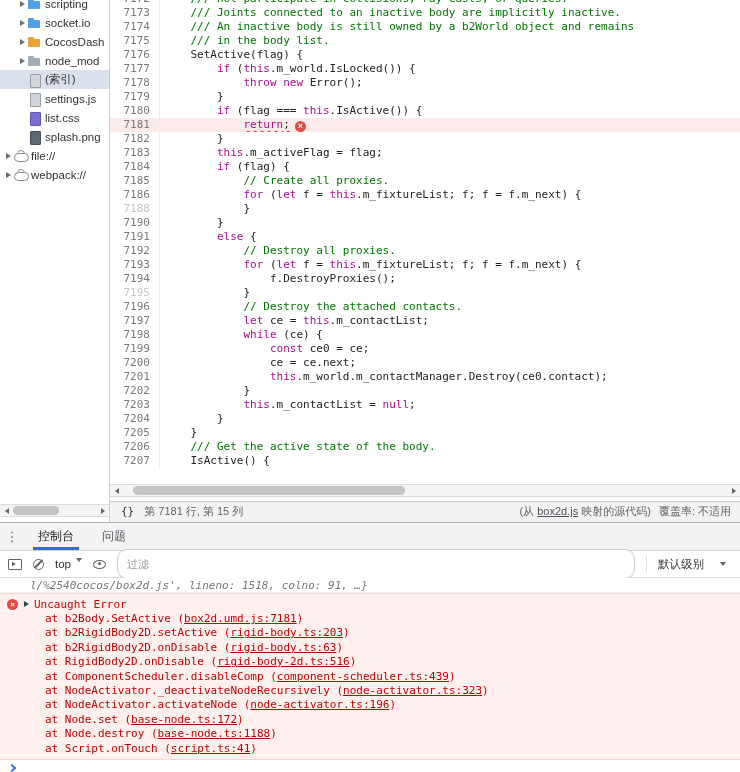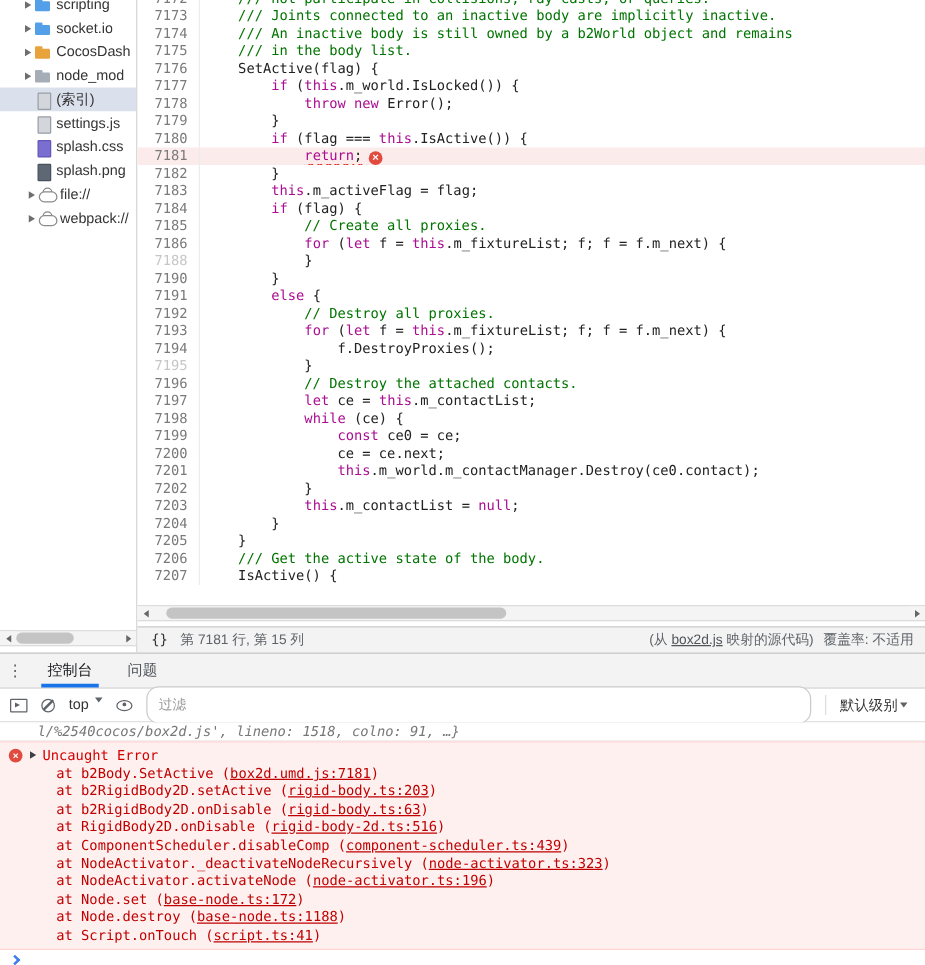--- a/index.html
+++ b/index.html
@@ -7,21 +7,21 @@
     font-family:"Liberation Sans",sans-serif;}
   .devtools{position:relative;width:740px;height:772px;background:#fff}
 
   
   .sources{display:flex;height:522px;overflow:hidden}
   .sidebar{width:110px;flex:0 0 110px;border-right:1px solid #cdcdcd;display:flex;flex-direction:column;overflow:hidden;background:#fff}
   .tree{flex:1;overflow:hidden;margin-top:-6px}
   .tree-row{height:19px;display:flex;align-items:center;white-space:nowrap;overflow:hidden;font-size:11.5px;color:#333;cursor:default}
   .tree-row.selected{background:#dbe1ec}
   .tree-row.depth1{padding-left:17px}
-  .tree-row.depth0{padding-left:20px}
+  .tree-row.depth0{padding-left:3px}
   .tw{width:11px;flex:0 0 11px;display:flex;align-items:center;justify-content:center}
   .tw.arrow::before{content:"";border-left:5px solid #6e6e6e;border-top:3.5px solid transparent;border-bottom:3.5px solid transparent}
   .fic{flex:0 0 13px;width:13px;height:12px;margin-right:4px;position:relative}
   .fic.folder::before{content:"";position:absolute;left:0;top:1px;width:6px;height:3px;border-radius:1px 1px 0 0}
   .fic.folder::after{content:"";position:absolute;left:0;top:3px;width:12px;height:8px;border-radius:1px}
   .fic.folder-blue::before,.fic.folder-blue::after{background:#54a0e8}
   .fic.folder-orange::before,.fic.folder-orange::after{background:#e9a33c}
   .fic.folder-gray::before,.fic.folder-gray::after{background:#a5adb6}
   .fic.page::after{content:"";position:absolute;left:2px;top:0;width:9px;height:12px;border-radius:1px;background:#d3d7dc;border:1px solid #989ea5}
   .fic.page.purple::after{background:#7a6fd0;border-color:#6257b8}
@@ -80,21 +80,21 @@
   .block-icon{width:11px;height:11px;border:1.5px solid #5f6368;border-radius:50%;position:relative}
   .block-icon::after{content:"";position:absolute;left:-1px;top:3.5px;width:11px;height:1.5px;background:#5f6368;transform:rotate(-45deg)}
   .ctx{display:flex;align-items:flex-start;gap:5px;font-size:11.5px;color:#333;cursor:pointer}
   .caret{border-top:4px solid #5f6368;border-left:3.5px solid transparent;border-right:3.5px solid transparent}
   .eye{width:13px;height:9px;border:1.3px solid #5f6368;border-radius:50%;position:relative}
   .eye::after{content:"";position:absolute;left:3.6px;top:1.6px;width:3px;height:3px;border-radius:50%;background:#5f6368}
   .filter{flex:1;display:flex;min-width:0}
   .filter input{width:100%;height:30px;border:1px solid #ccc;border-radius:10px;padding:0 9px;font-size:11px;color:#333;outline:none;background:#fff}
   .filter input::placeholder{color:#9a9a9a}
   .vsep{width:1px;height:16px;background:#ddd}
-  .levels{display:flex;align-items:center;gap:2px;font-size:11.5px;color:#333;margin-right:6px;cursor:pointer;white-space:nowrap}
+  .levels{display:flex;align-items:center;gap:16px;font-size:11.5px;color:#333;margin-right:6px;cursor:pointer;white-space:nowrap}
 
   .cmsgs{flex:1;overflow:hidden;font-family:"DejaVu Sans Mono",monospace;font-size:11px;background:#fff}
   .partialmsg{height:15px;line-height:13px;padding:1px 8px 0 30px;color:#777;font-style:italic;
     border-bottom:1px solid #f0f0f0;white-space:nowrap;overflow:hidden}
   .errblock{background:#fff0f0;border-top:1px solid #ffd6d6;border-bottom:1px solid #ffd6d6;padding:2px 0 3px}
   .errtitle{display:flex;align-items:center;height:16px;padding-left:7px;color:#d20000}
   .erricon{width:11px;height:11px;flex:0 0 11px;border-radius:50%;background:#e04a3f;color:#fff;
     font:bold 8px/11px "Liberation Sans",sans-serif;text-align:center;margin-right:6px}
   .distri{border-left:5px solid #3c4043;border-top:3.5px solid transparent;border-bottom:3.5px solid transparent;margin-right:5px;cursor:pointer}
   .stkrow{height:14.4px;line-height:14.4px;padding-left:45px;color:#c00000;white-space:pre;overflow:hidden}
@@ -137,21 +137,21 @@
             <span class="flabel">(索引)</span>
           </div>
           <div class="tree-row depth1">
             <span class="tw"></span>
             <span class="fic page"></span>
             <span class="flabel">settings.js</span>
           </div>
           <div class="tree-row depth1">
             <span class="tw"></span>
             <span class="fic page purple"></span>
-            <span class="flabel">splash.css</span>
+            <span class="flabel">list.css</span>
           </div>
           <div class="tree-row depth1">
             <span class="tw"></span>
             <span class="fic page dark"></span>
             <span class="flabel">splash.png</span>
           </div>
           <div class="tree-row depth0">
             <span class="tw arrow"></span>
             <span class="fic cloud"></span>
             <span class="flabel">file://</span>

